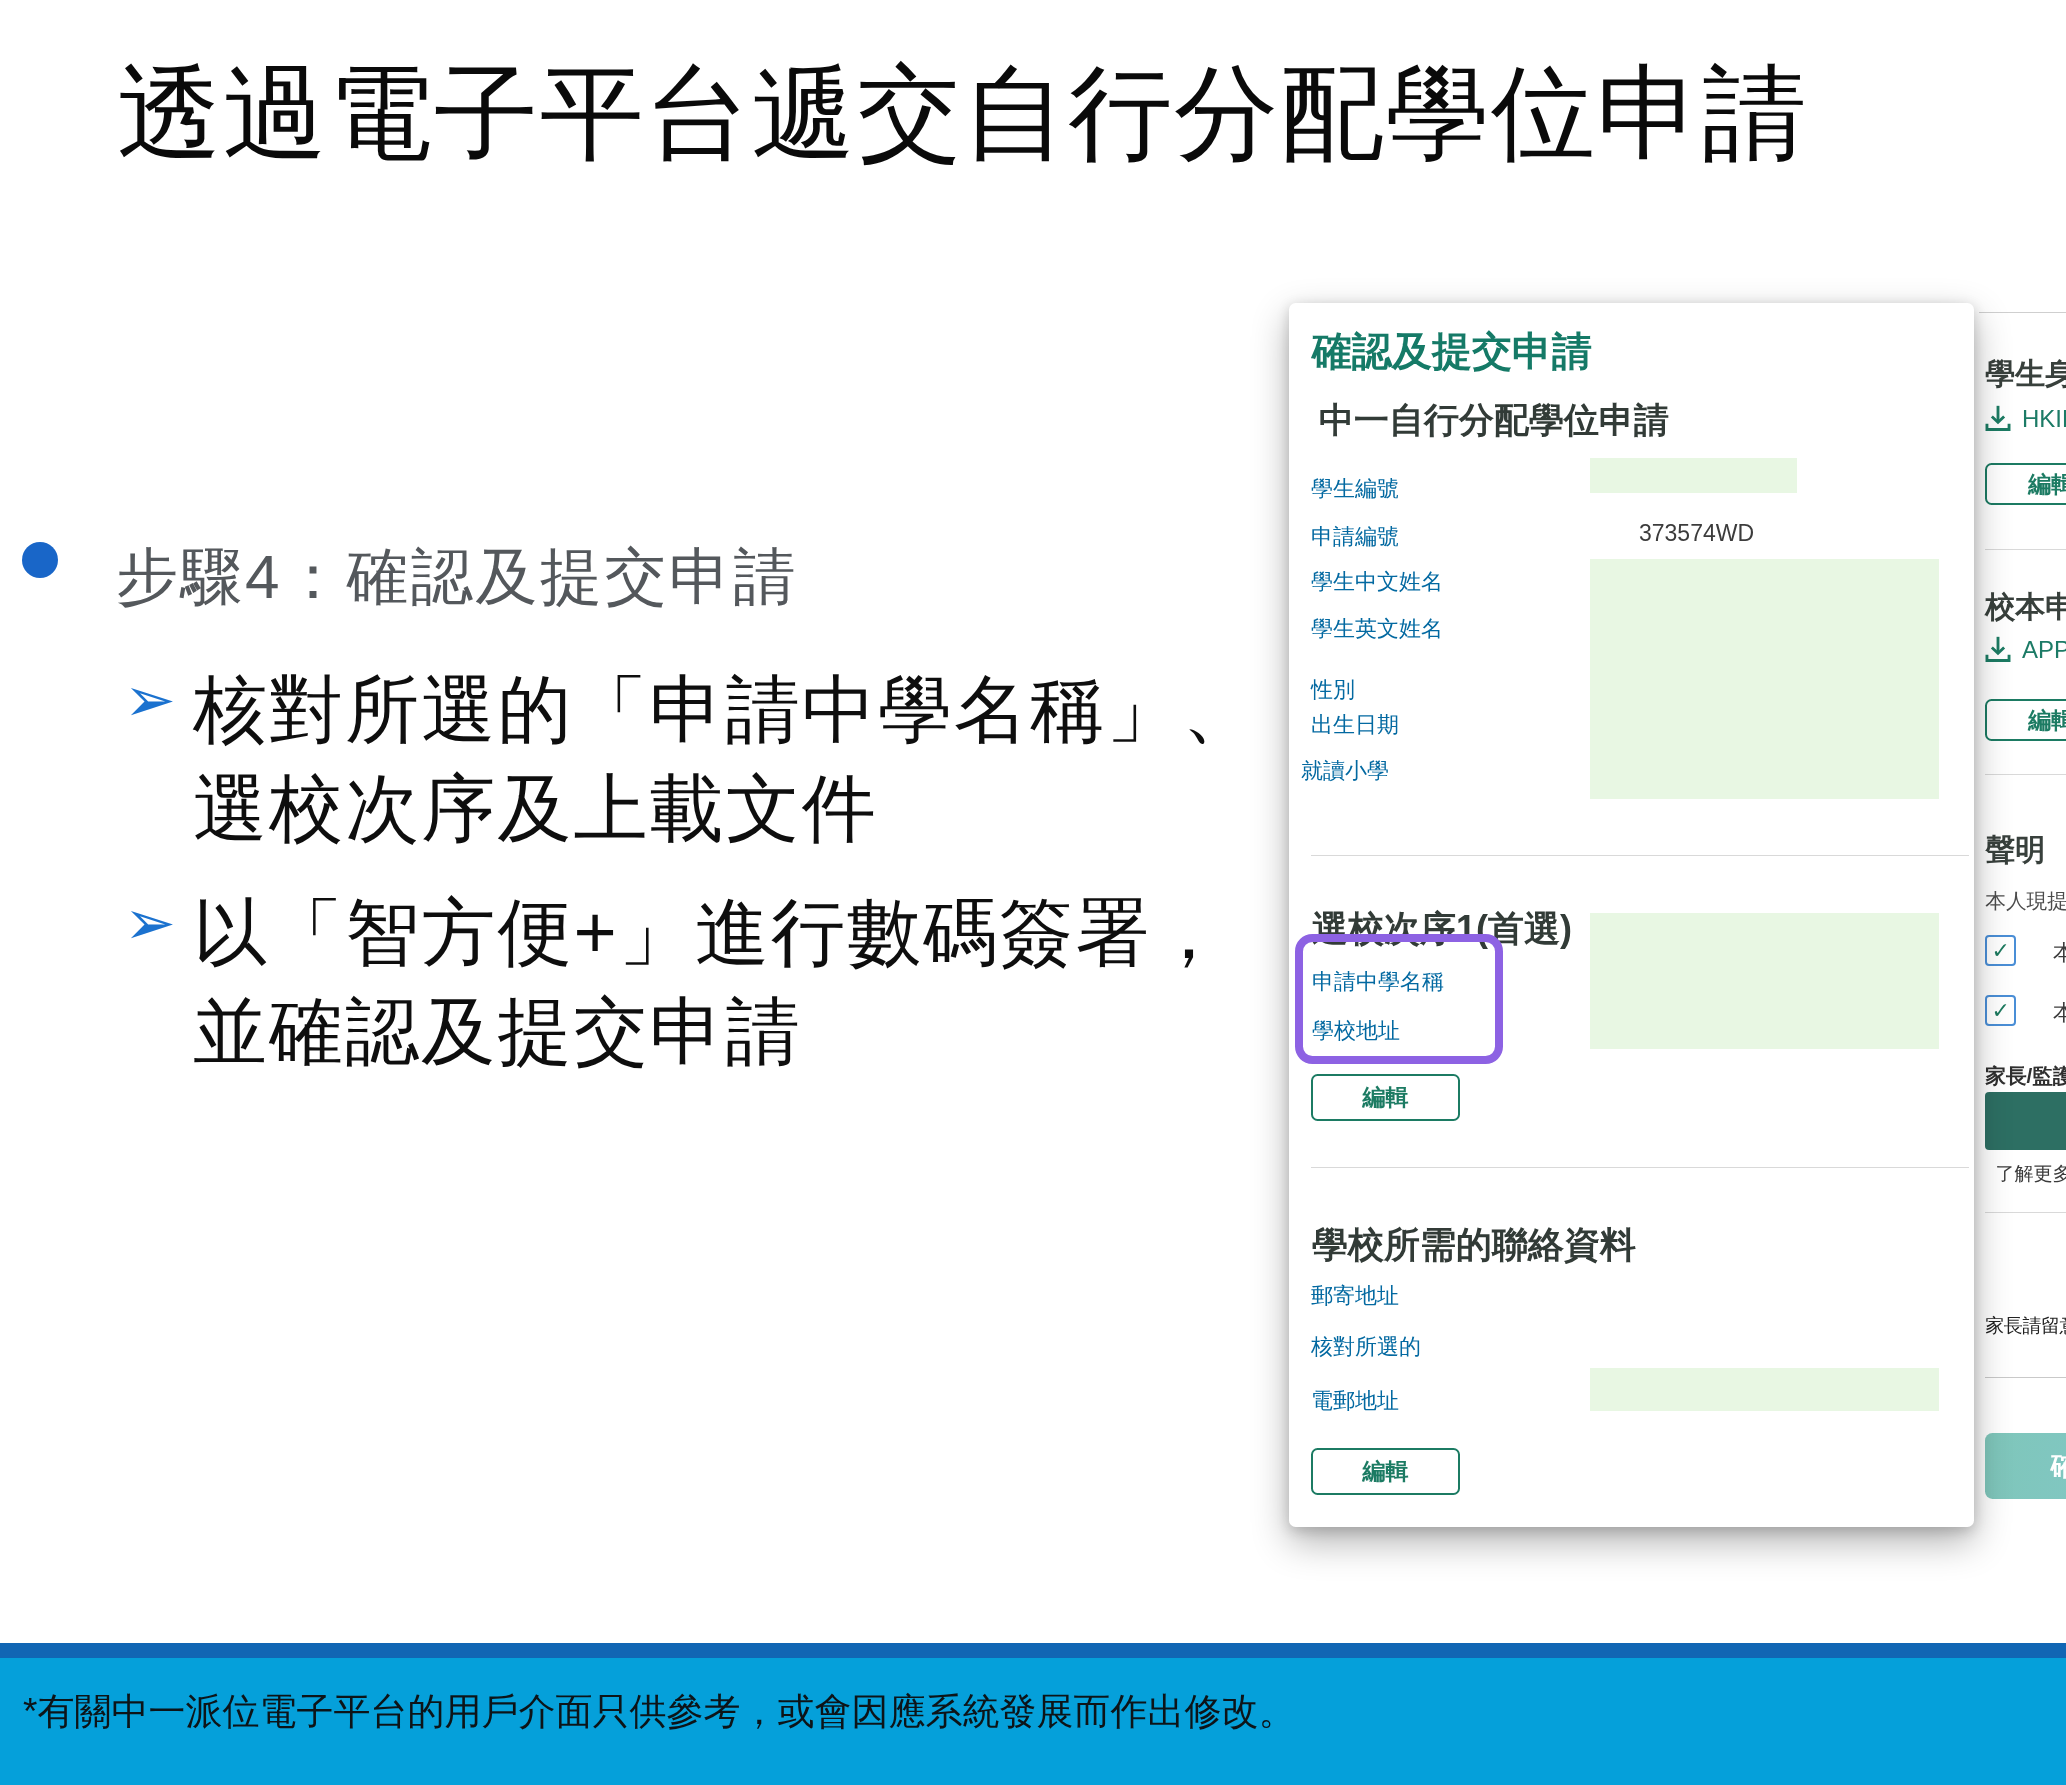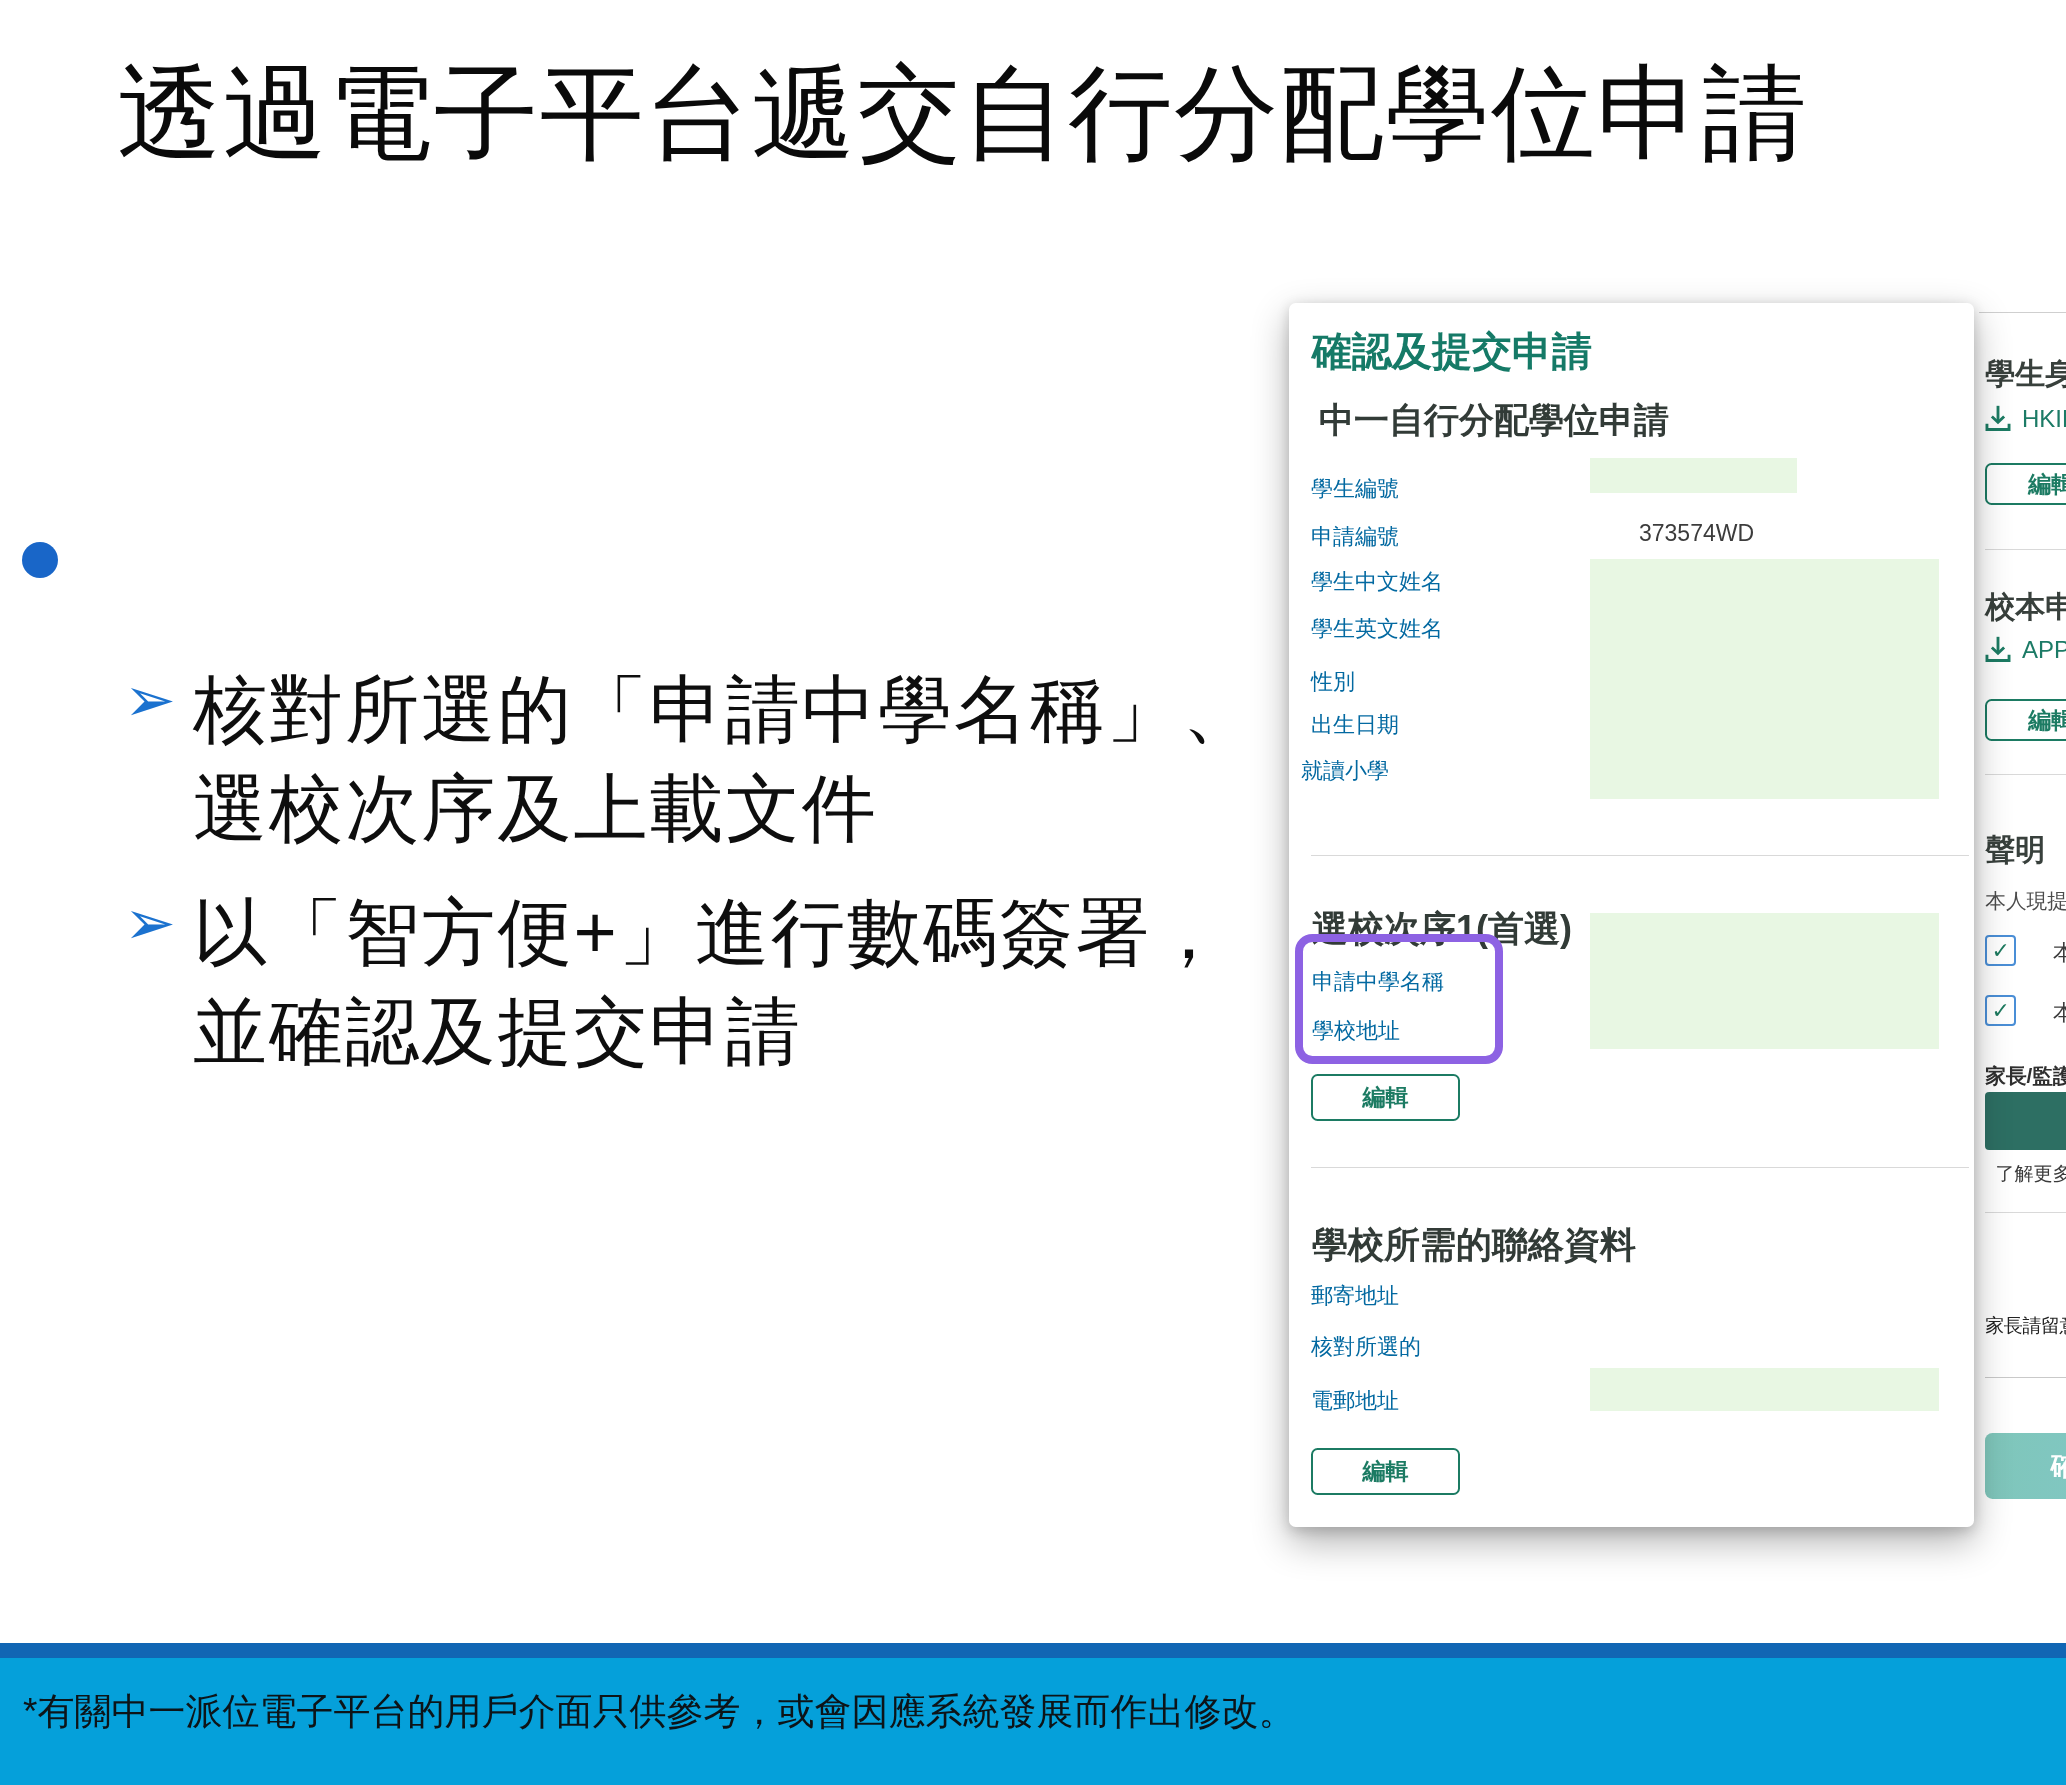--- a/index.html
+++ b/index.html
@@ -49,20 +49,21 @@
   svg{display:block;}
 </style>
 </head>
 <body>
 
 <div class="slide">
 
   <div class="abs title" style="left:117px;top:45px;">透過電子平台遞交自行分配學位申請</div>
 
   <div class="abs step-dot" style="left:21.5px;top:542px;"></div>
+  <div class="abs step-heading" style="left:116px;top:535px;">步驟4：確認及提交申請</div>
 
   <div class="abs arrow" style="left:124px;top:669px;">➢</div>
   <div class="abs bullet-line" style="left:193px;top:661px;">核對所選的「申請中學名稱」、</div>
   <div class="abs bullet-line" style="left:193px;top:760px;">選校次序及上載文件</div>
 
   <div class="abs arrow" style="left:124px;top:892px;">➢</div>
   <div class="abs bullet-line" style="left:193px;top:884px;">以「智方便+」進行數碼簽署，</div>
   <div class="abs bullet-line" style="left:193px;top:983px;">並確認及提交申請</div>
 
   <div class="abs right-panel">
@@ -133,21 +134,21 @@
 
     <div class="abs greenbox" style="left:301px;top:155px;width:207px;height:35px;"></div>
     <div class="abs flabel" style="left:22px;top:171px;">學生編號</div>
 
     <div class="abs flabel" style="left:22px;top:219px;">申請編號</div>
     <div class="abs fvalue" style="left:350px;top:217px;">373574WD</div>
 
     <div class="abs greenbox" style="left:301px;top:256px;width:349px;height:240px;"></div>
     <div class="abs flabel" style="left:22px;top:264px;">學生中文姓名</div>
     <div class="abs flabel" style="left:22px;top:311px;">學生英文姓名</div>
-    <div class="abs flabel" style="left:22px;top:364px;">性別</div>
+    <div class="abs flabel" style="left:22px;top:372px;">性別</div>
     <div class="abs flabel" style="left:22px;top:407px;">出生日期</div>
     <div class="abs flabel" style="left:12px;top:453px;">就讀小學</div>
 
     <div class="abs hdiv" style="left:22px;top:552px;width:658px;"></div>
 
     <div class="abs sect-title" style="left:23px;top:602px;">選校次序1(首選)</div>
     <div class="abs greenbox" style="left:301px;top:610px;width:349px;height:136px;"></div>
     <div class="abs flabel" style="left:23px;top:664px;">申請中學名稱</div>
     <div class="abs flabel" style="left:23px;top:713px;">學校地址</div>
     <div class="abs edit-btn" style="left:22px;top:771px;width:145px;height:43px;">編輯</div>

